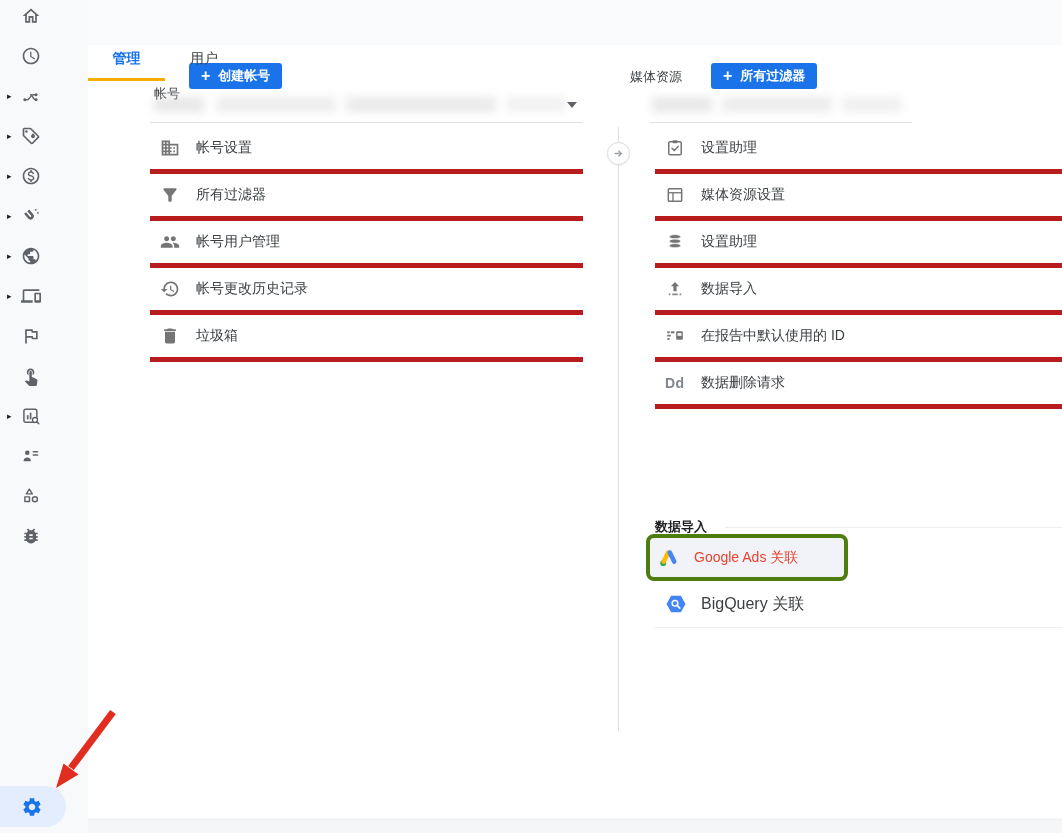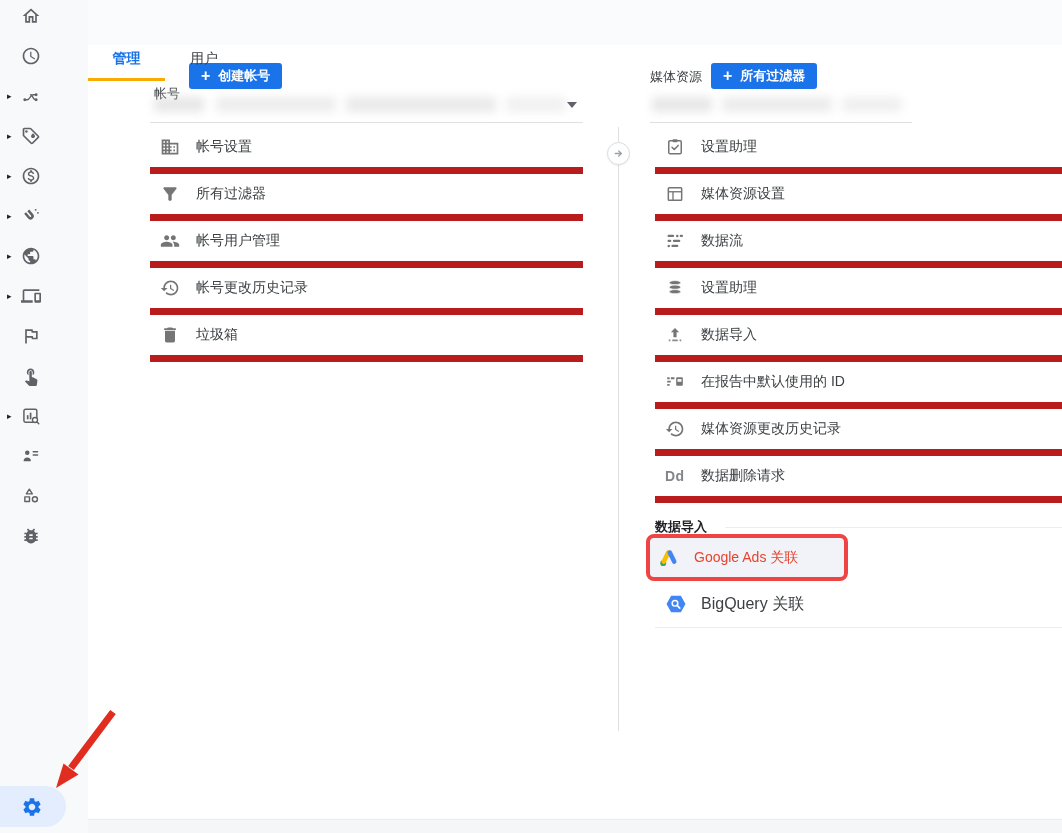--- a/index.html
+++ b/index.html
@@ -28,35 +28,35 @@
   .create-btn { position:absolute; height:26px; background:#1a73e8; color:#fff; border:none; border-radius:3px;
                 font-size:13px; font-weight:bold; display:flex; align-items:center; padding:0 12px; cursor:pointer;
                 font-family:inherit; }
   .create-btn .plus { font-size:16px; font-weight:bold; margin-right:8px; line-height:1; }
 
   .selector { position:absolute; height:33px; border-bottom:1px solid #e0e0e0; cursor:pointer; }
   .blur-bar { position:absolute; background:#cfcfcf; opacity:.5; filter:blur(5px); border-radius:2px; height:15px; top:7px; }
   .caret-down { position:absolute; right:6px; top:12px; width:0; height:0; border-left:5px solid transparent; border-right:5px solid transparent; border-top:6px solid #5f6368; }
 
   .menu { position:absolute; }
-  .mrow { position:relative; height:47px; display:flex; align-items:center; border-bottom:7px solid #b91c1c; cursor:pointer; }
+  .mrow { position:relative; height:47px; display:flex; align-items:center; border-bottom:5px solid #b91c1c; cursor:pointer; }
   .mrow .ric { width:20px; height:20px; margin:0 16px 0 10px; flex:0 0 auto; display:flex; }
   .mrow .ric svg { width:20px; height:20px; }
   .mrow .rlabel { font-size:14px; color:#3c4043; }
   .dd-text { font-size:14px; color:#80868b; font-weight:bold; letter-spacing:.5px; width:20px; margin:0 16px 0 10px; }
 
   
   .vdivider { position:absolute; left:530px; top:82px; width:1px; height:604px; background:#e0e0e0; }
   .col-toggle { position:absolute; left:519px; top:97px; width:23px; height:23px; background:#fff; border:1px solid #dadce0; border-radius:50%; display:flex; align-items:center; justify-content:center; cursor:pointer; box-shadow:0 1px 2px rgba(0,0,0,.05); }
   .col-toggle svg { width:13px; height:13px; }
 
   
   .pl-header { position:absolute; left:567px; top:473px; font-size:13px; font-weight:bold; color:#202124; }
   .pl-header-line { position:absolute; left:637px; top:482px; right:0; height:1px; background:#ededf0; }
-  .ads-box { position:absolute; left:558px; top:489px; width:202px; height:47px; border:4px solid #ef4444; border-radius:8px;
+  .ads-box { position:absolute; left:558px; top:489px; width:202px; height:47px; border:4px solid #4d7c0f; border-radius:8px;
              background:#f1f3f8; display:flex; align-items:center; }
   .ads-box .ric { width:22px; height:22px; margin:0 14px 0 8px; display:flex; }
   .ads-label { font-size:14px; color:#e8432d; }
   .bq-row { position:absolute; left:567px; top:536px; right:0; height:47px; display:flex; align-items:center; border-bottom:1px solid #ededf0; cursor:pointer; }
   .bq-row .ric { width:22px; height:22px; margin:0 14px 0 10px; display:flex; }
 
   
   .footer-strip { position:absolute; left:0; bottom:0; width:1062px; height:14px; background:#f5f6f7; border-top:1px solid #ebedef; z-index:1; }
 
   
@@ -250,21 +250,21 @@
   <div class="vdivider"></div>
   <div class="col-toggle">
     <svg viewBox="0 0 24 24">
         <g stroke="#9aa0a6" stroke-width="2.4" fill="none" stroke-linecap="round" stroke-linejoin="round">
           <path d="M6 12h11"></path>
           <path d="M12.5 7.5L17 12l-4.5 4.5"></path>
         </g>
       </svg>
   </div>
 
-  <span class="col-label" style="left:562px; top:23px;">媒体资源</span>
+  <span class="col-label" style="left:542px; top:23px;">媒体资源</span>
   <button class="create-btn" style="left:623px; top:18px;">
     <span class="plus">+</span>
     <span>所有过滤器</span>
   </button>
 
   <div class="selector" style="left:562px; top:45px; width:262px;">
     <div class="blur-bar" style="left:2px; width:60px;"></div>
     <div class="blur-bar" style="left:72px; width:110px; opacity:.4;"></div>
     <div class="blur-bar" style="left:192px; width:60px; opacity:.32;"></div>
   </div>
@@ -282,34 +282,20 @@
     </div>
     <div class="mrow">
       <span class="ric">
           <svg viewBox="0 0 24 24">
             <rect x="4" y="4.5" width="16" height="15" rx="1" fill="none" stroke="#757575" stroke-width="1.8"></rect>
             <line x1="4" y1="9.3" x2="20" y2="9.3" stroke="#757575" stroke-width="1.6"></line>
             <line x1="9.6" y1="9.3" x2="9.6" y2="19.5" stroke="#757575" stroke-width="1.6"></line>
           </svg>
         </span>
       <span class="rlabel">媒体资源设置</span>
-    </div>
-    <div class="mrow">
-      <span class="ric">
-          <svg viewBox="0 0 24 24" fill="#757575">
-            <rect x="3" y="4.6" width="8" height="2.7" rx="1.35"></rect>
-            <circle cx="14.7" cy="6" r="1.5"></circle>
-            <rect x="17.6" y="4.6" width="4" height="2.7" rx="1.35"></rect>
-            <rect x="3" y="10.6" width="4.6" height="2.7" rx="1.35"></rect>
-            <rect x="9.4" y="10.6" width="9" height="2.7" rx="1.35"></rect>
-            <circle cx="4.5" cy="18" r="1.5"></circle>
-            <rect x="7.6" y="16.6" width="8.4" height="2.7" rx="1.35"></rect>
-          </svg>
-        </span>
-      <span class="rlabel">数据流</span>
     </div>
     <div class="mrow">
       <span class="ric">
           <svg viewBox="0 0 24 24" fill="#757575">
             <ellipse cx="12" cy="5.6" rx="7" ry="2.5" stroke="#fff" stroke-width=".9"></ellipse>
             <ellipse cx="12" cy="11" rx="7" ry="2.5" stroke="#fff" stroke-width=".9"></ellipse>
             <ellipse cx="12" cy="16.4" rx="7" ry="2.5" stroke="#fff" stroke-width=".9"></ellipse>
           </svg>
         </span>
       <span class="rlabel">设置助理</span>
@@ -328,28 +314,20 @@
           <svg viewBox="0 0 24 24" fill="#757575">
             <rect x="2.6" y="6.4" width="3" height="2.2" rx=".6"></rect>
             <rect x="7" y="6.4" width="4.4" height="2.2" rx=".6"></rect>
             <rect x="2.6" y="10.4" width="4.4" height="2.2" rx=".6"></rect>
             <rect x="2.6" y="14.4" width="3" height="2.2" rx=".6"></rect>
             <rect x="13.4" y="6.4" width="8" height="10.2" rx="1.2"></rect>
             <rect x="15" y="8.4" width="4.8" height="3.4" fill="#fff" opacity=".9"></rect>
           </svg>
         </span>
       <span class="rlabel">在报告中默认使用的 ID</span>
-    </div>
-    <div class="mrow">
-      <span class="ric">
-          <svg viewBox="0 0 24 24" fill="#757575">
-            <path d="M13 3c-4.97 0-9 4.03-9 9H1l3.89 3.89.07.14L9 12H6c0-3.87 3.13-7 7-7s7 3.13 7 7-3.13 7-7 7c-1.93 0-3.68-.79-4.94-2.06l-1.42 1.42C8.27 19.99 10.51 21 13 21c4.97 0 9-4.03 9-9s-4.03-9-9-9zm-1 5v5l4.28 2.54.72-1.21-3.5-2.08V8H12z"></path>
-          </svg>
-        </span>
-      <span class="rlabel">媒体资源更改历史记录</span>
     </div>
     <div class="mrow">
       <span class="dd-text">Dd</span>
       <span class="rlabel">数据删除请求</span>
     </div>
   </div>
 
   <span class="pl-header">数据导入</span>
   <div class="pl-header-line"></div>
 

